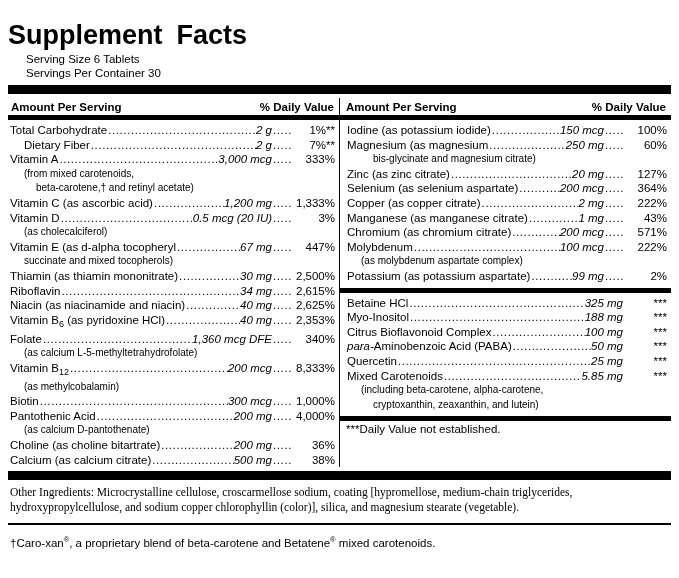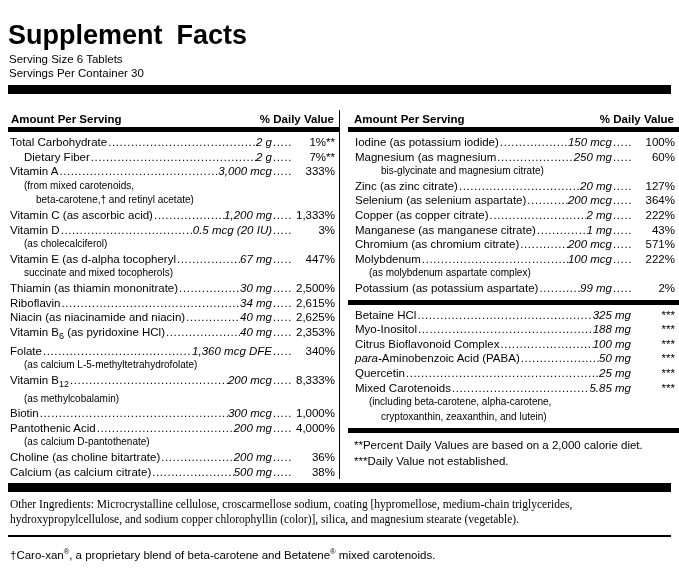--- a/index.html
+++ b/index.html
@@ -26,32 +26,31 @@
     font-size: 27px;
     font-weight: bold;
     letter-spacing: 0px;
     line-height: 32px;
     margin: 0 0 2px 0;
   }
   .title .gap { display:inline-block; width: 14px; }
   .serving {
     font-size: 11.5px;
     line-height: 13.5px;
-    margin-left: 1px;
+    margin-left: 18px;
   }
   .rule-thick {
     height: 9px;
     background: #000;
     margin-top: 5px;
   }
   .columns {
     display: flex;
     width: 100%;
-    margin-top: 16px;
-    gap: 8px;
+    margin-top: 4px;
   }
   .col {
     width: 331px;
     position: relative;
   }
   .col.left { border-right: 1px solid #000; }
   .hdr {
     display: flex;
     justify-content: space-between;
     font-size: 11.5px;
@@ -378,21 +377,20 @@
             <span class="nm">Mixed Carotenoids</span>
             <span class="dots">................................................................................</span>
             <span class="amt">5.85 mg</span>
             <span class="dots2"></span>
             <span class="dv">***</span>
           </div>
           <div class="sub indent1">(including beta-carotene, alpha-carotene,</div>
           <div class="sub indent2">cryptoxanthin, zeaxanthin, and lutein)</div>
         </div>
       <div class="rule-med" style="margin-top:4px"></div>
-      <div class="notes">**Percent Daily Values are based on a 2,000 calorie diet.</div>
       <div class="notes" style="padding-top:1px">***Daily Value not established.</div>
     </div>
   </div>
 
   <div class="rule-thick" style="margin-top:4px"></div>
 
   <div class="footer-ing">Other Ingredients: Microcrystalline cellulose, croscarmellose sodium, coating [hypromellose, medium-chain triglycerides, hydroxypropylcellulose, and sodium copper chlorophyllin (color)], silica, and magnesium stearate (vegetable).</div>
 
   <div class="rule-thin" style="margin-top:9px"></div>
 

